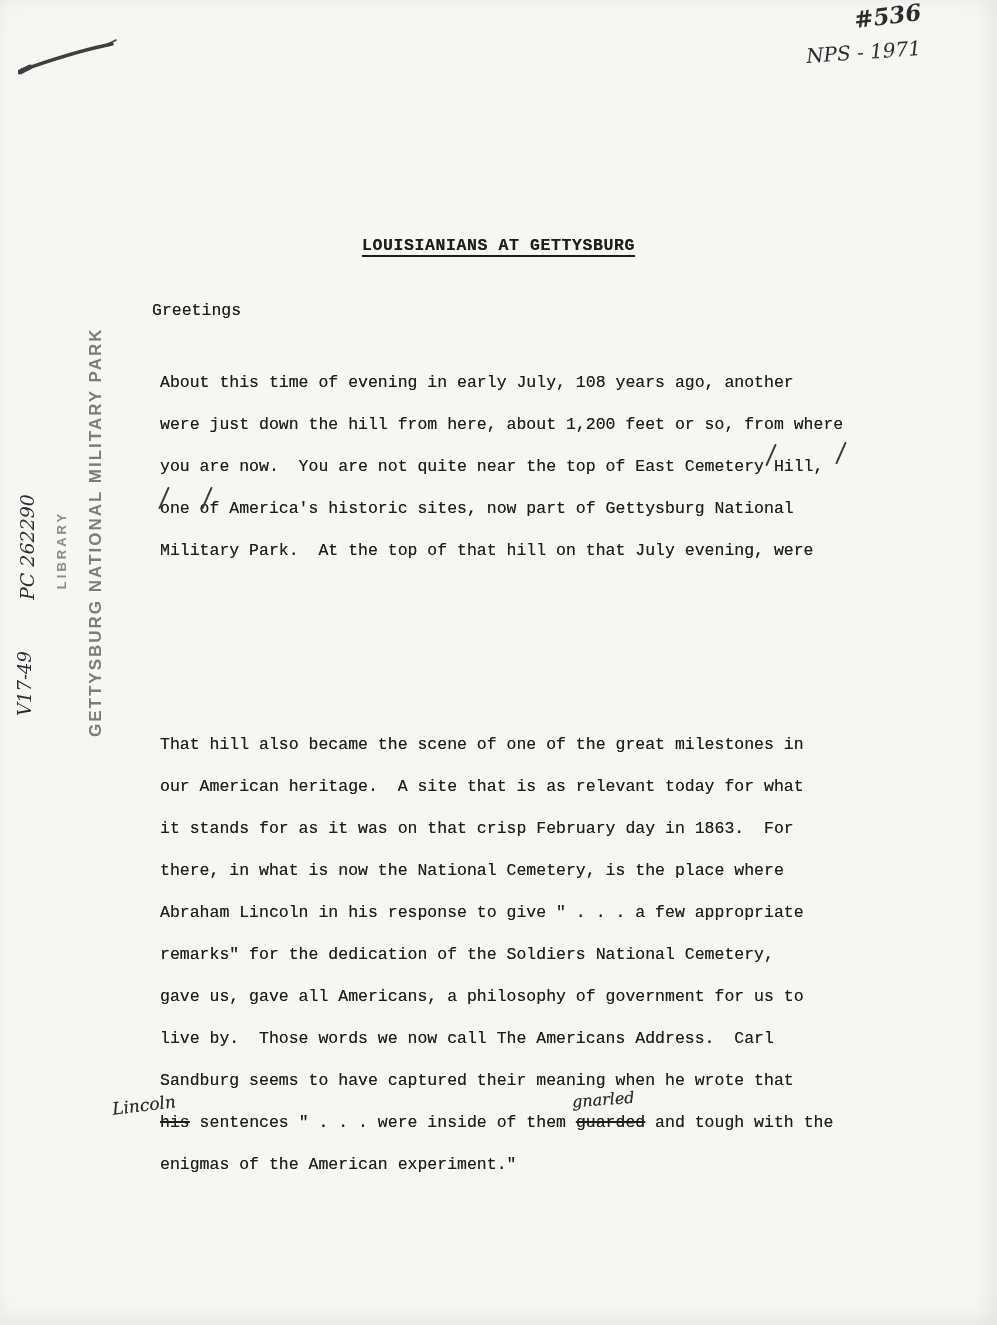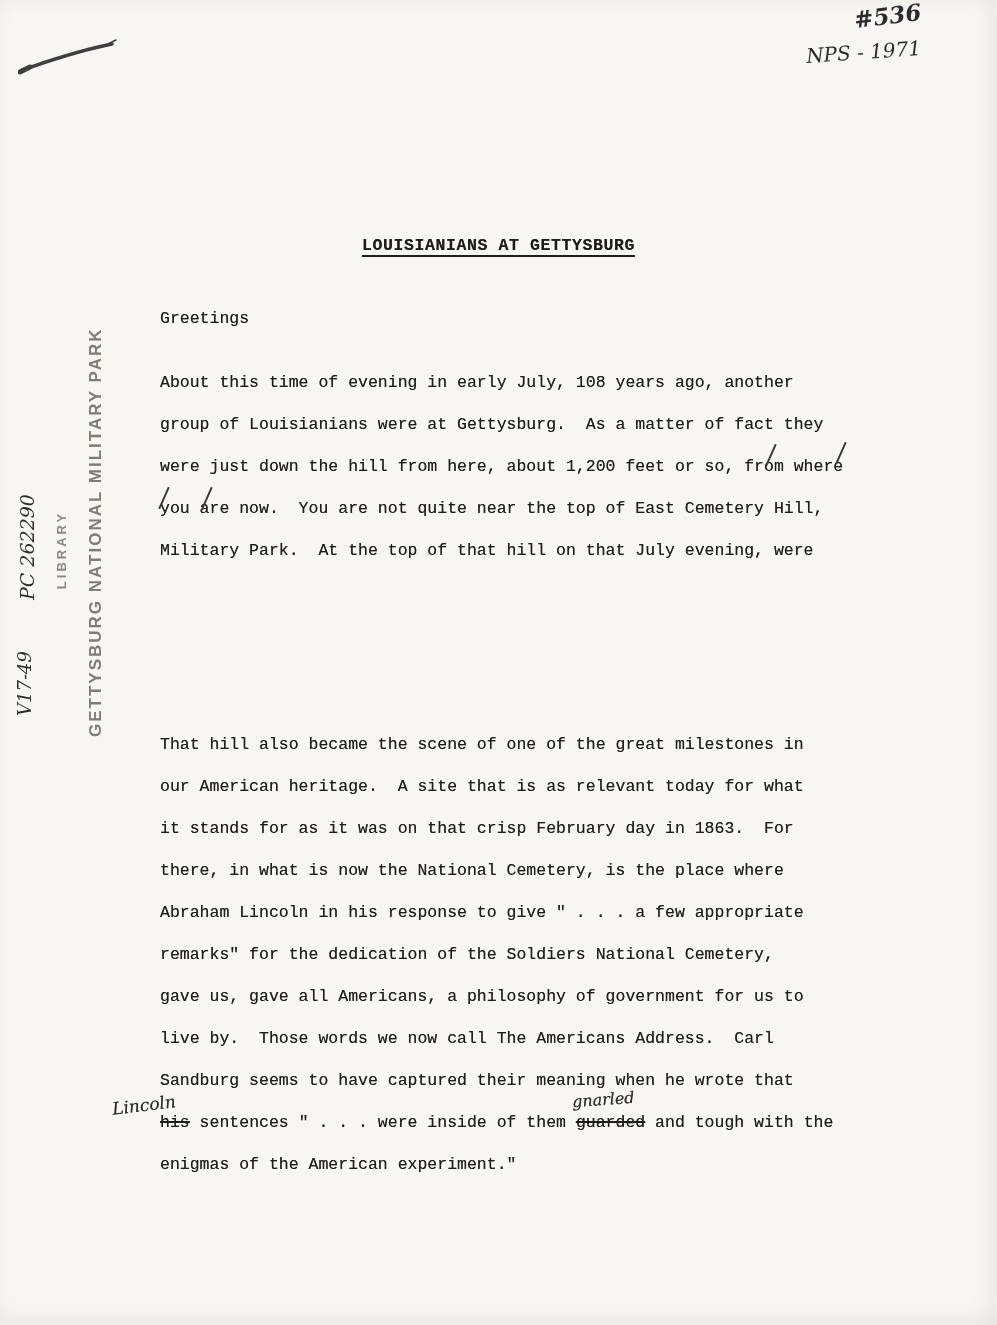--- a/index.html
+++ b/index.html
@@ -27,21 +27,21 @@
     top: 236px; left: 0;
     width: 100%;
     margin: 0;
     text-align: center;
     font-weight: bold;
     letter-spacing: .6px;
     text-decoration: underline;
     text-underline-offset: 5px;
     text-decoration-thickness: 1.5px;
   }
-  .salutation { position: absolute; top: 301px; left: 152px; margin: 8px; }
+  .salutation { position: absolute; top: 301px; left: 152px; margin: 0; }
   .paragraph { position: absolute; left: 160px; }
   .p1 { top: 362px; }
   .p2 { top: 724px; }
   .line { white-space: pre; height: 42px; line-height: 42px; }
   .edited-line { position: relative; }
   .struck { text-decoration: line-through; text-decoration-thickness: 2px; }
   .handwritten {
     position: absolute;
     color: #2c2c30;
     font-family: "DejaVu Serif", serif;
@@ -112,23 +112,23 @@
   <div class="stamp stamp-library">LIBRARY</div>
   <div class="handwritten hw-accession">PC 262290</div>
   <div class="handwritten hw-catalog">V17-49</div>
 
   <h1 class="typewritten doc-title" style="font-size:16.5px;">LOUISIANIANS AT GETTYSBURG</h1>
 
   <p class="typewritten salutation">Greetings</p>
 
   <div class="typewritten paragraph p1">
     <div class="line">About this time of evening in early July, 108 years ago, another</div>
-    <div class="line">group of Louisianians were at Gettysburg.  As a matter of fact they</div>
     <div class="line">were just down the hill from here, about 1,200 feet or so, from where</div>
     <div class="line">you are now.  You are not quite near the top of East Cemetery Hill,</div>
+    <div class="line">one of America's historic sites, now part of Gettysburg National</div>
     <div class="line">Military Park.  At the top of that hill on that July evening, were</div>
   </div>
 
   <div class="typewritten paragraph p2">
     <div class="line">That hill also became the scene of one of the great milestones in</div>
     <div class="line">our American heritage.  A site that is as relevant today for what</div>
     <div class="line">it stands for as it was on that crisp February day in 1863.  For</div>
     <div class="line">there, in what is now the National Cemetery, is the place where</div>
     <div class="line">Abraham Lincoln in his response to give " . . . a few appropriate</div>
     <div class="line">remarks" for the dedication of the Soldiers National Cemetery,</div>

